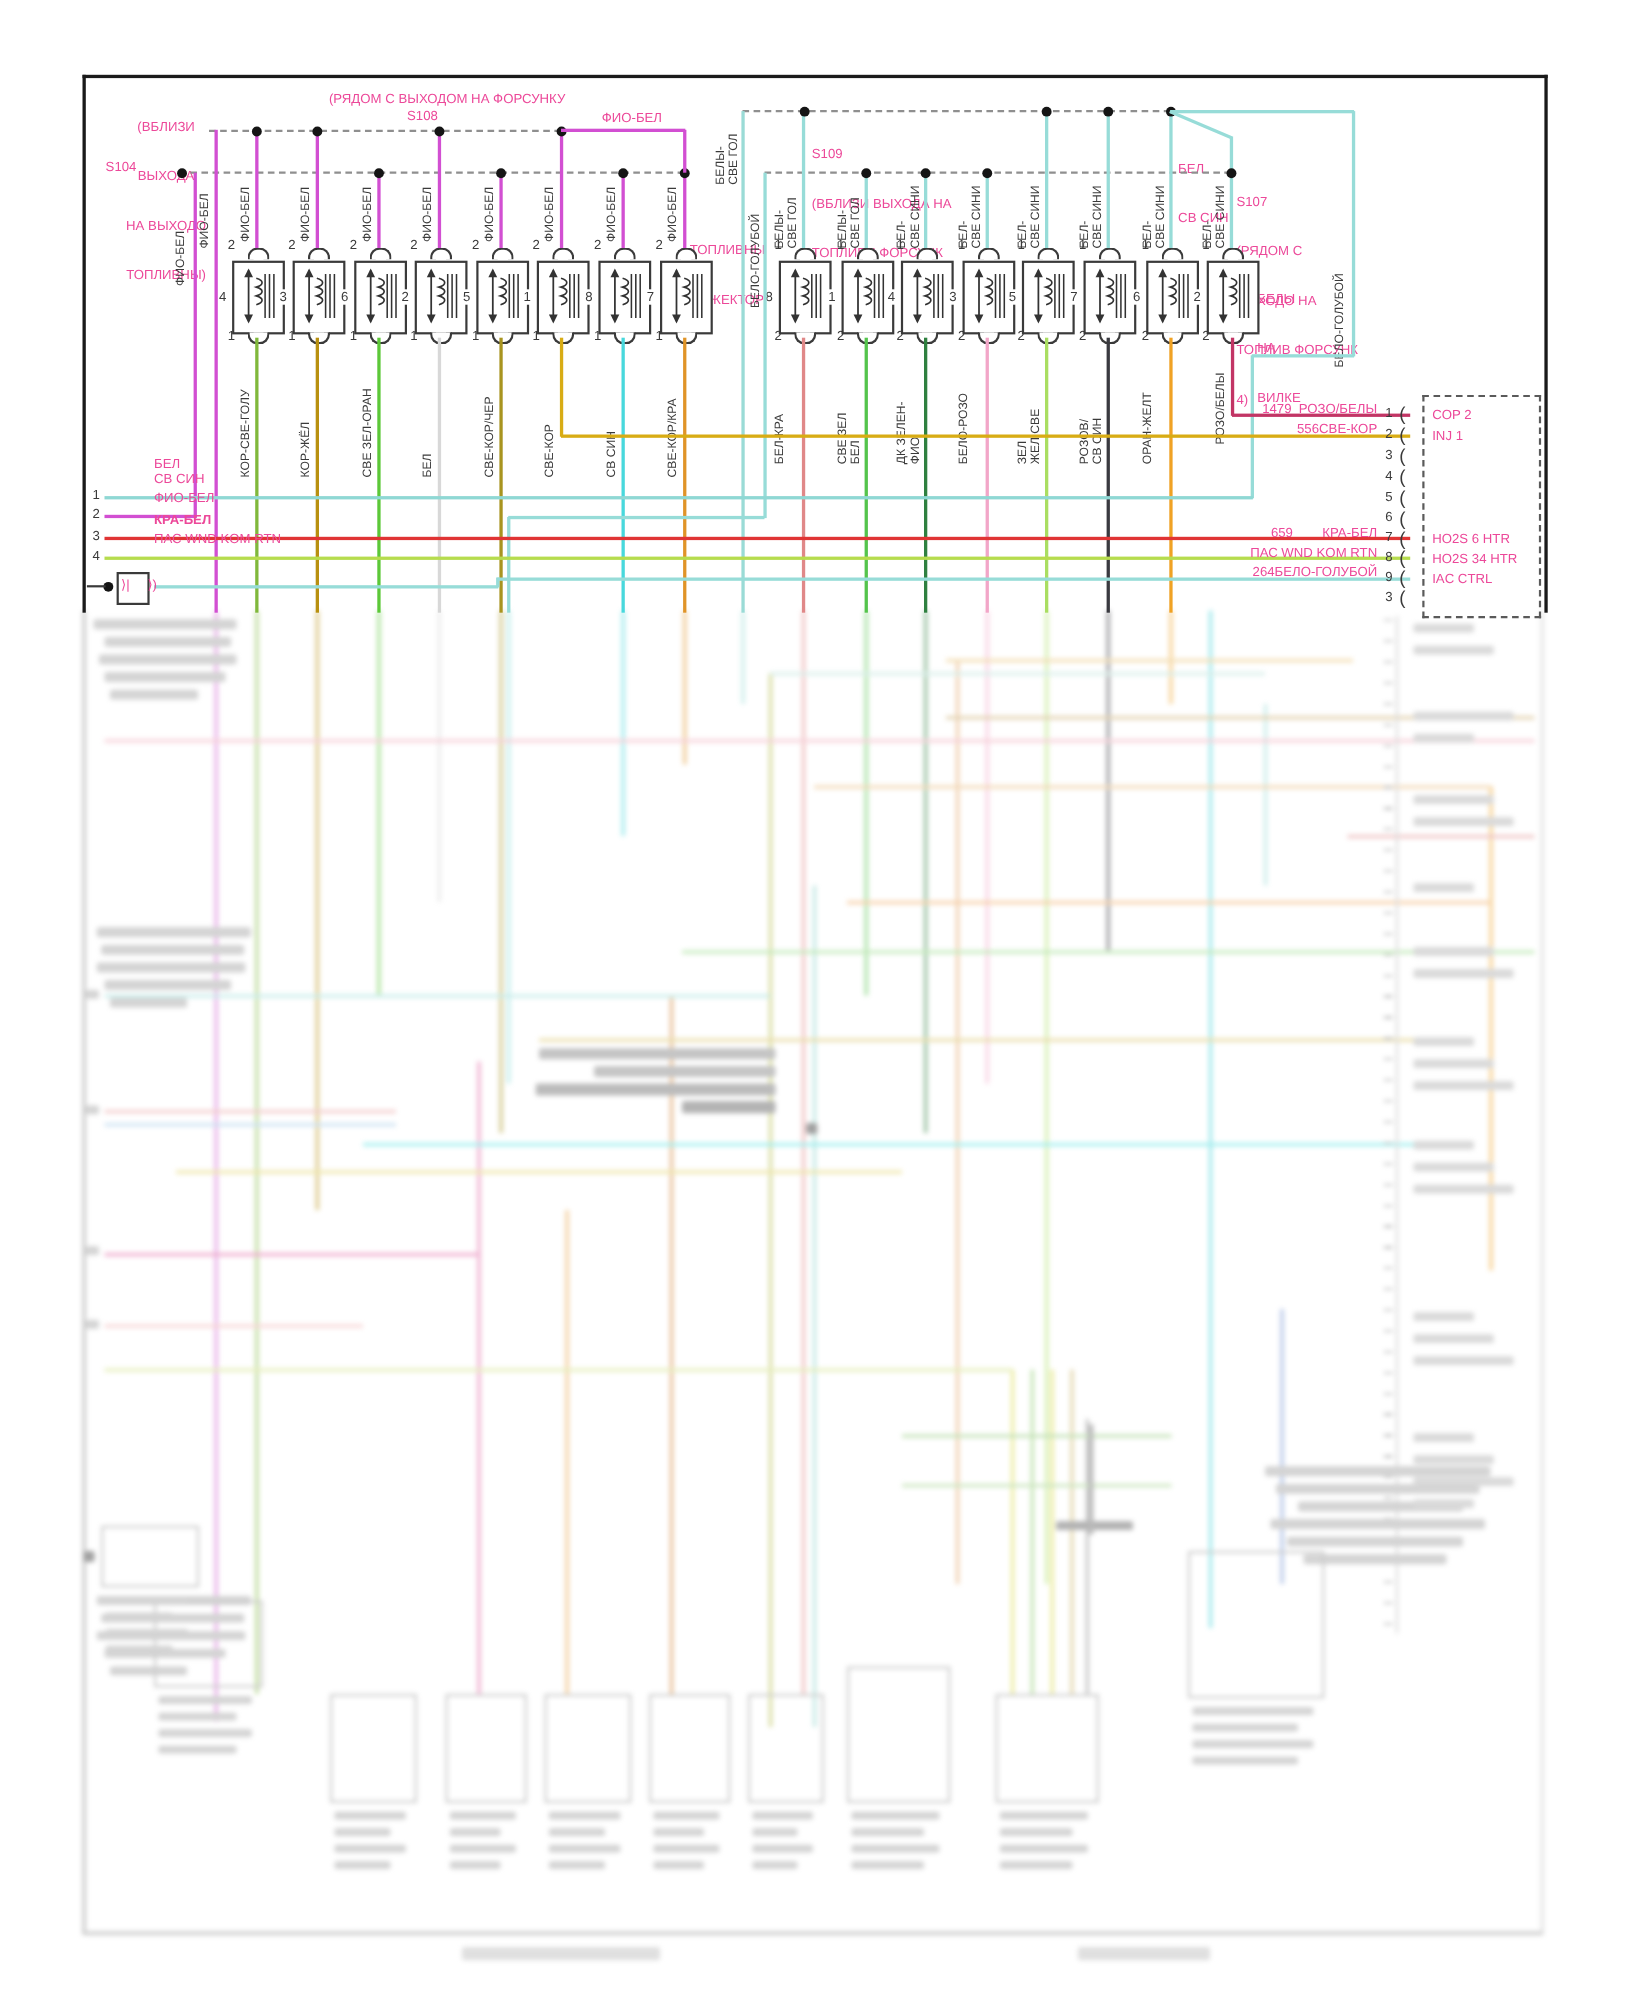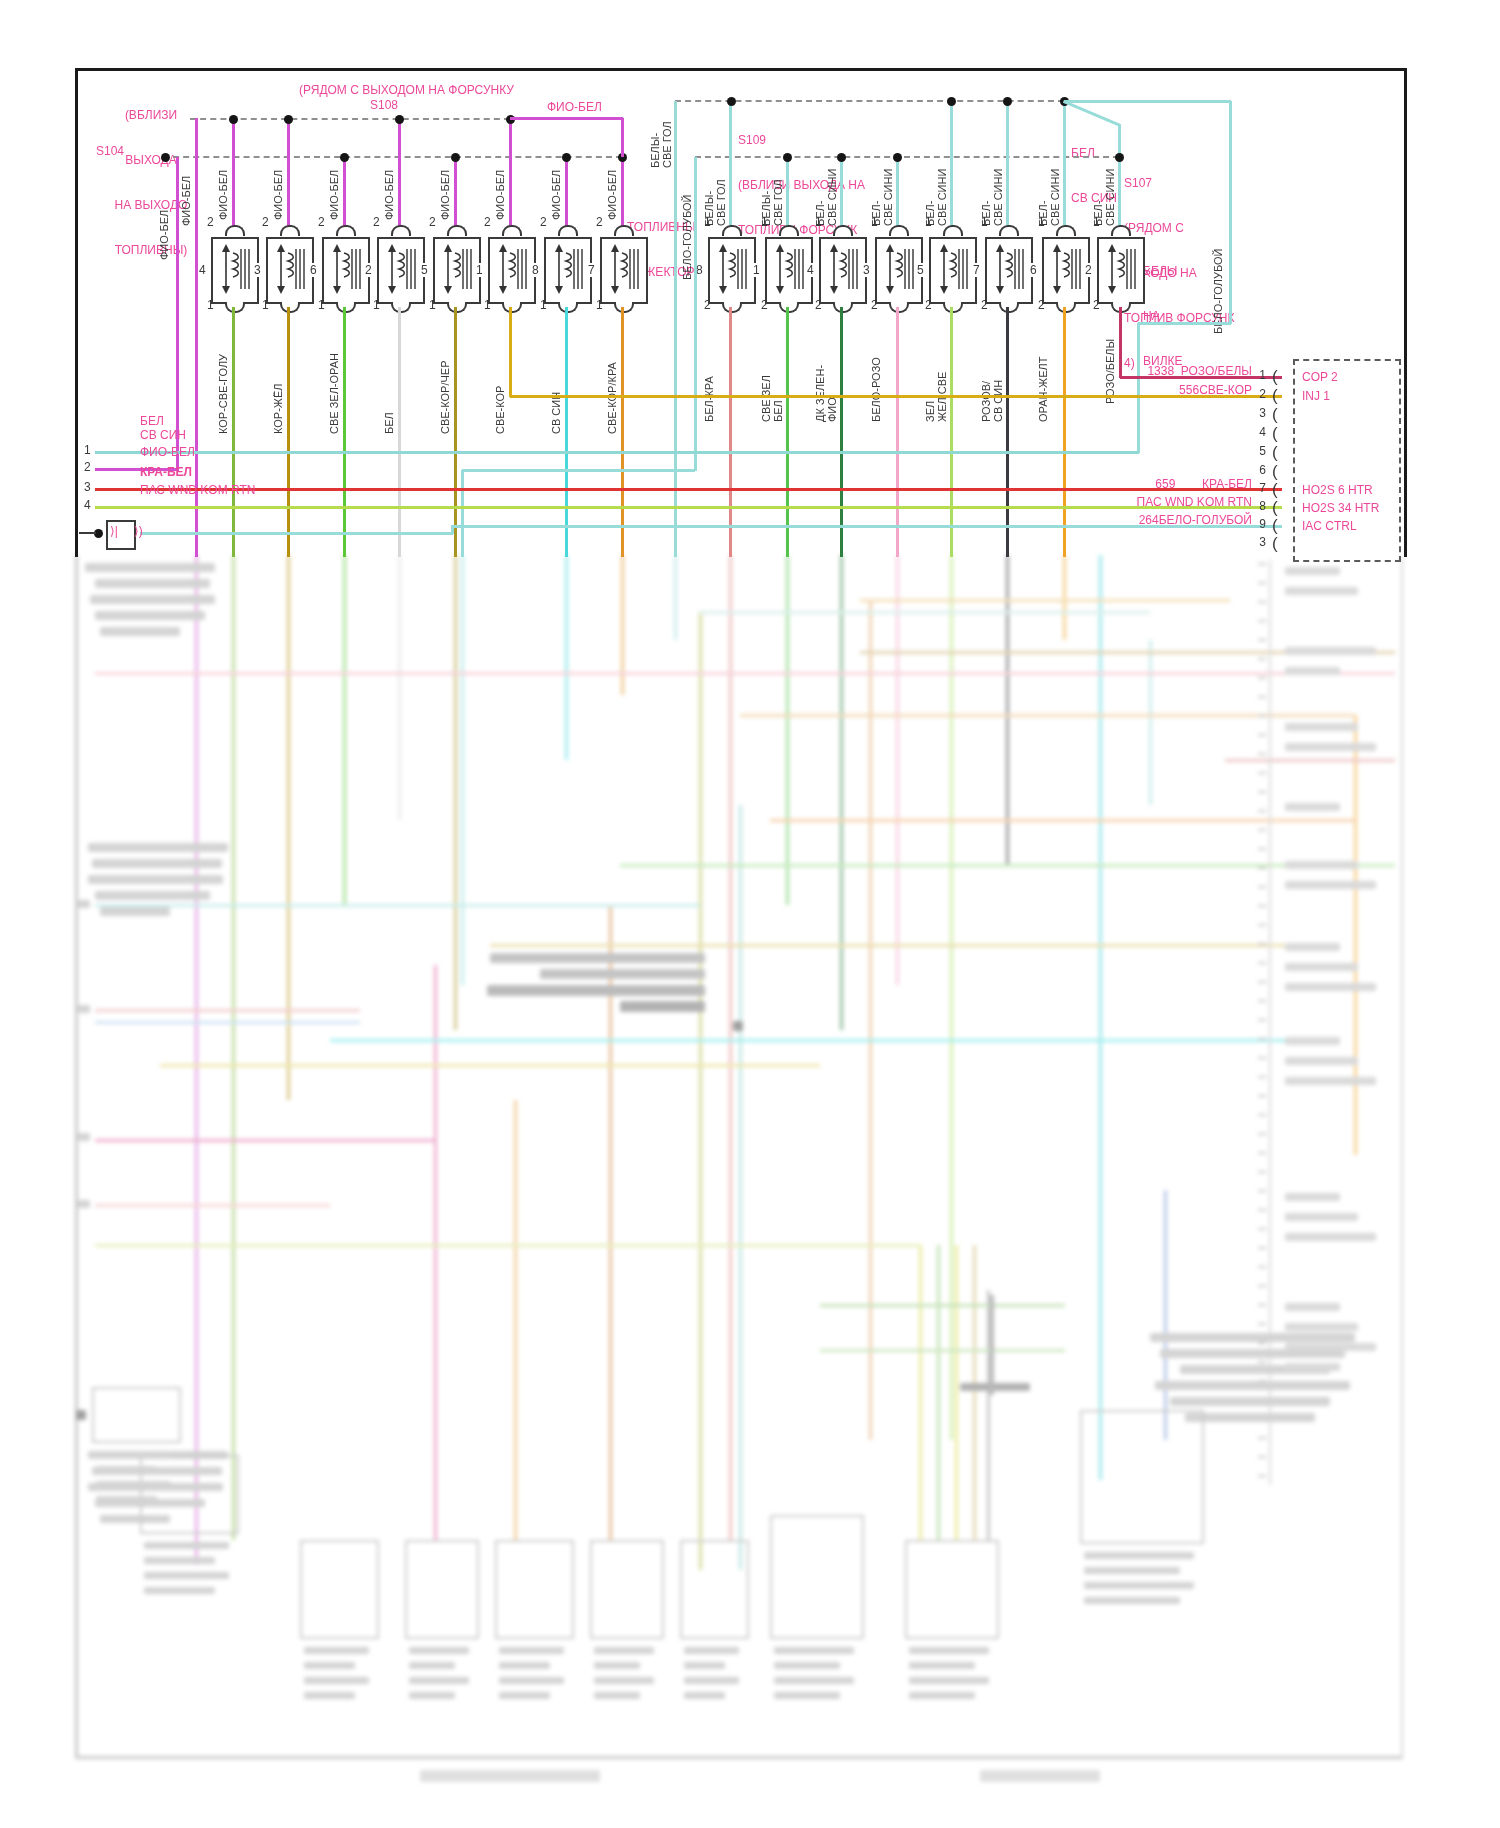--- a/index.html
+++ b/index.html
@@ -628,21 +628,21 @@
     <div class="lbl" style="left: 140px; top: 483px;">ПАС WND KOM RTN</div>
     <div class="num" style="left: 84px; top: 498px;">4</div>
     <div class="h" style="left: 79px; top: 532px; width: 17px; height: 2px; background: rgb(58, 58, 58);"></div>
     <div class="box" style="left: 106px; top: 520px; width: 26px; height: 26px;"></div>
     <div class="lbl" style="left: 110px; top: 524px;">⟩|</div>
     <div class="lbl" style="left: 134px; top: 524px;">⟩)</div>
     <div class="pcmbox" style="left: 1293px; top: 359px; width: 104px; height: 199px;"></div>
     <div class="num" style="left: 1246px; top: 368px; width: 20px; text-align: right;">1</div>
     <div class="paren" style="left: 1272px; top: 367px;">(</div>
     <div class="lbl" style="left: 1302px; top: 370px;">COP 2</div>
-    <div class="lbl r" style="left: 1102px; top: 364px; width: 150px; text-align: right;">1338  РОЗО/БЕЛЫ</div>
+    <div class="lbl r" style="left: 1102px; top: 364px; width: 150px; text-align: right;">1479  РОЗО/БЕЛЫ</div>
     <div class="num" style="left: 1246px; top: 387px; width: 20px; text-align: right;">2</div>
     <div class="paren" style="left: 1272px; top: 386px;">(</div>
     <div class="lbl" style="left: 1302px; top: 389px;">INJ 1</div>
     <div class="lbl r" style="left: 1102px; top: 383px; width: 150px; text-align: right;">556СВЕ-КОР</div>
     <div class="num" style="left: 1246px; top: 406px; width: 20px; text-align: right;">3</div>
     <div class="paren" style="left: 1272px; top: 405px;">(</div>
     <div class="num" style="left: 1246px; top: 425px; width: 20px; text-align: right;">4</div>
     <div class="paren" style="left: 1272px; top: 424px;">(</div>
     <div class="num" style="left: 1246px; top: 444px; width: 20px; text-align: right;">5</div>
     <div class="paren" style="left: 1272px; top: 443px;">(</div>

